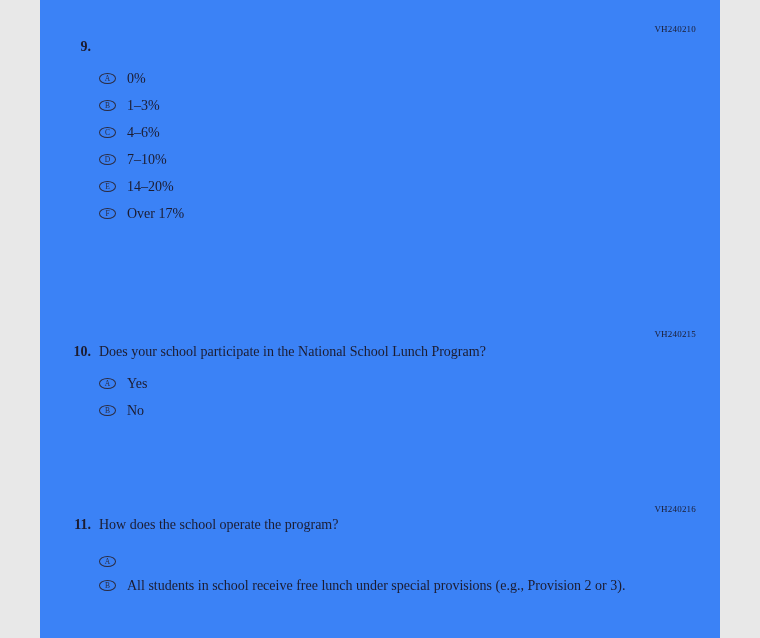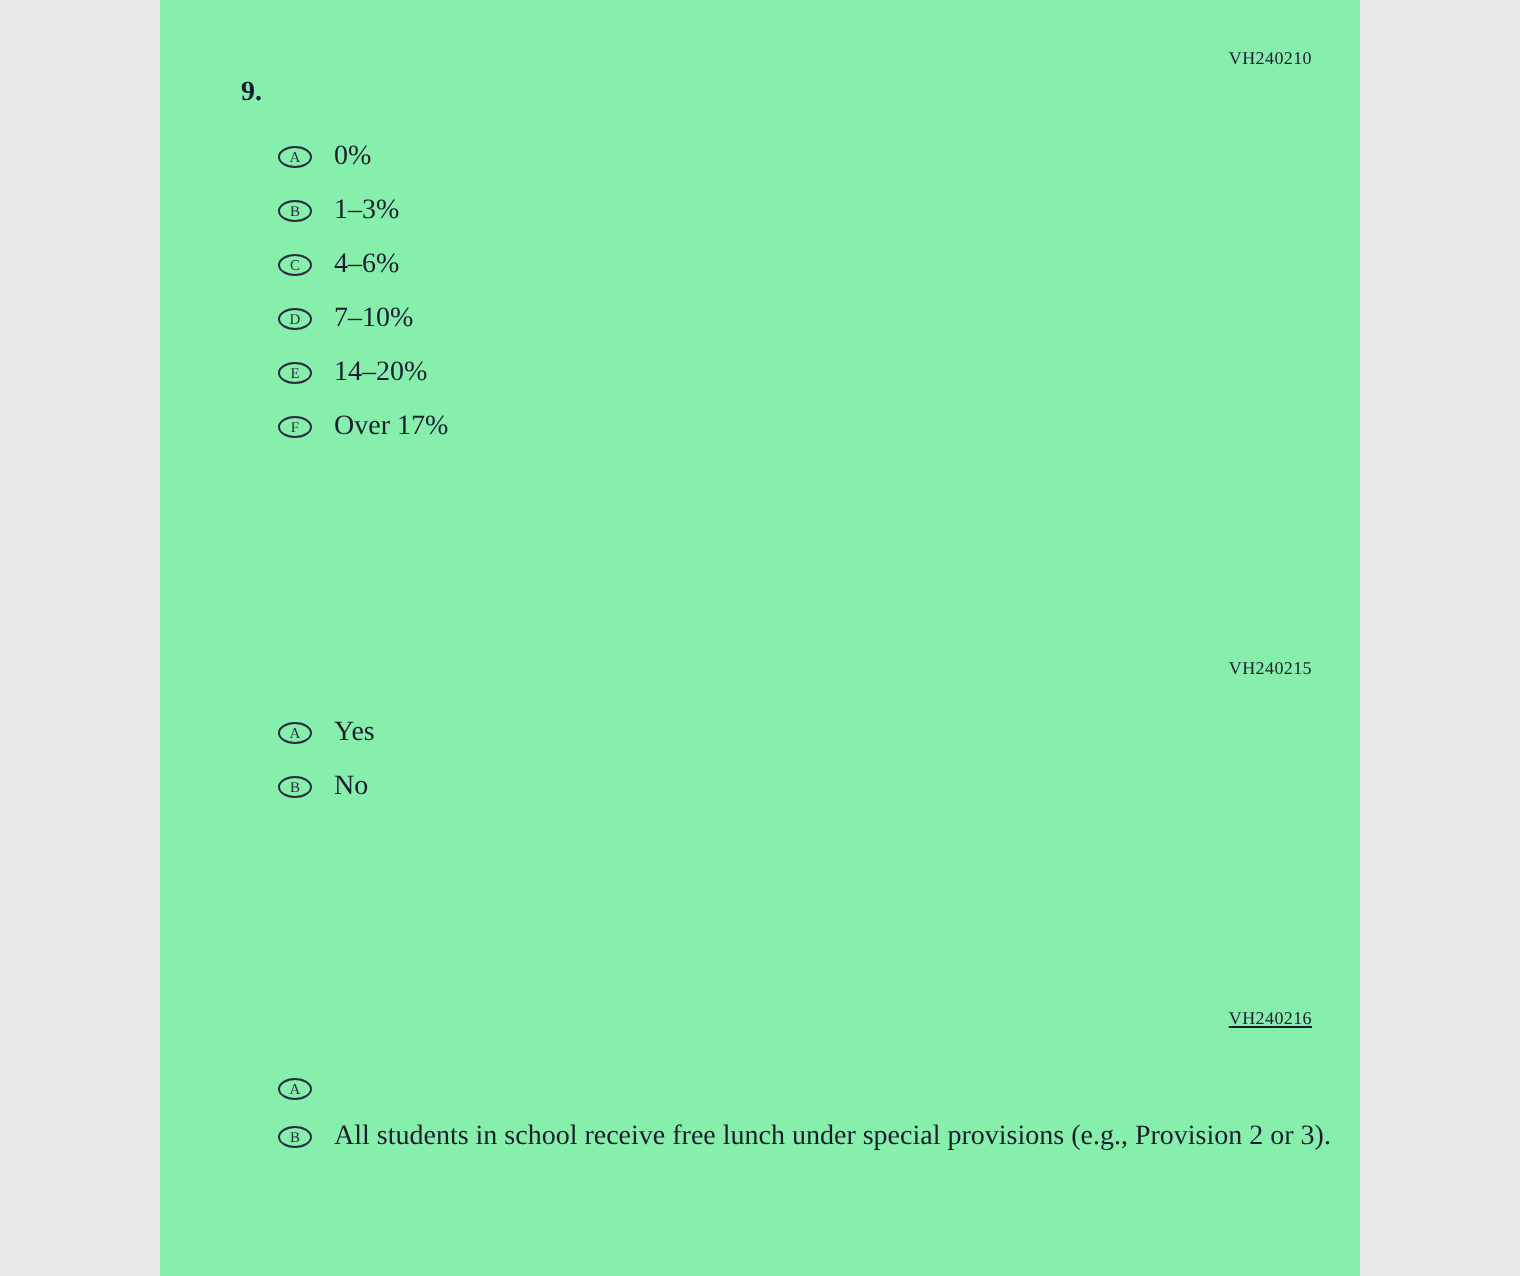--- a/index.html
+++ b/index.html
@@ -2,23 +2,23 @@
 <html><head>
 <meta charset="utf-8">
 <style>
   html, body {
     margin: 0;
     padding: 0;
     background: #e8e8e8;
   }
   .page {
     position: relative;
-    width: 600px;
+    width: 680px;
     height: 638px;
-    background: #86efac;
+    background: #3b82f6;
     font-family: "Liberation Serif", "DejaVu Serif", serif;
     color: #1c1c30;
     overflow: hidden;
     margin: 0 auto;
   }
   .qcode {
     position: absolute;
     right: 24px;
     font-size: 9px;
     letter-spacing: 0.2px;
@@ -80,21 +80,21 @@
     white-space: pre-line;
     max-width: 600px;
   }
   
   #code-q9  { top: 24px; }
   #block-q9 { top: 38px; }
   #block-q9 .options { margin-top: 15px; }
   #code-q10  { top: 329px; }
   #block-q10 { top: 343px; }
   #block-q10 .options { margin-top: 15px; }
-  #code-q11  { top: 504px; text-decoration: underline; }
+  #code-q11  { top: 504px; }
   #block-q11 { top: 516px; }
   #block-q11 .options { margin-top: 20px; }
 </style>
 </head>
 <body>
 
 <div class="page">
 
   <div class="qcode" id="code-q9">VH240210</div>
   <div class="qblock" id="block-q9">
@@ -136,38 +136,46 @@
         <span class="bubble">
             <span class="bubble-letter">F</span>
           </span>
         <span class="opt-label">Over 17%</span>
       </div>
     </div>
   </div>
 
   <div class="qcode" id="code-q10">VH240215</div>
   <div class="qblock" id="block-q10">
+    <div class="qhead">
+      <span class="qnum">10.</span>
+      <span class="qtext">Does your school participate in the National School Lunch Program?</span>
+    </div>
     <div class="options">
       <div class="opt-row">
         <span class="bubble">
             <span class="bubble-letter">A</span>
           </span>
         <span class="opt-label">Yes</span>
       </div>
       <div class="opt-row">
         <span class="bubble">
             <span class="bubble-letter">B</span>
           </span>
         <span class="opt-label">No</span>
       </div>
     </div>
   </div>
 
   <div class="qcode" id="code-q11">VH240216</div>
   <div class="qblock" id="block-q11">
+    <div class="qhead">
+      <span class="qnum">11.</span>
+      <span class="qtext">How does the school operate the program?</span>
+    </div>
     <div class="options">
       <div class="opt-row">
         <span class="bubble">
             <span class="bubble-letter">A</span>
           </span>
       </div>
       <div class="opt-row">
         <span class="bubble">
             <span class="bubble-letter">B</span>
           </span>

